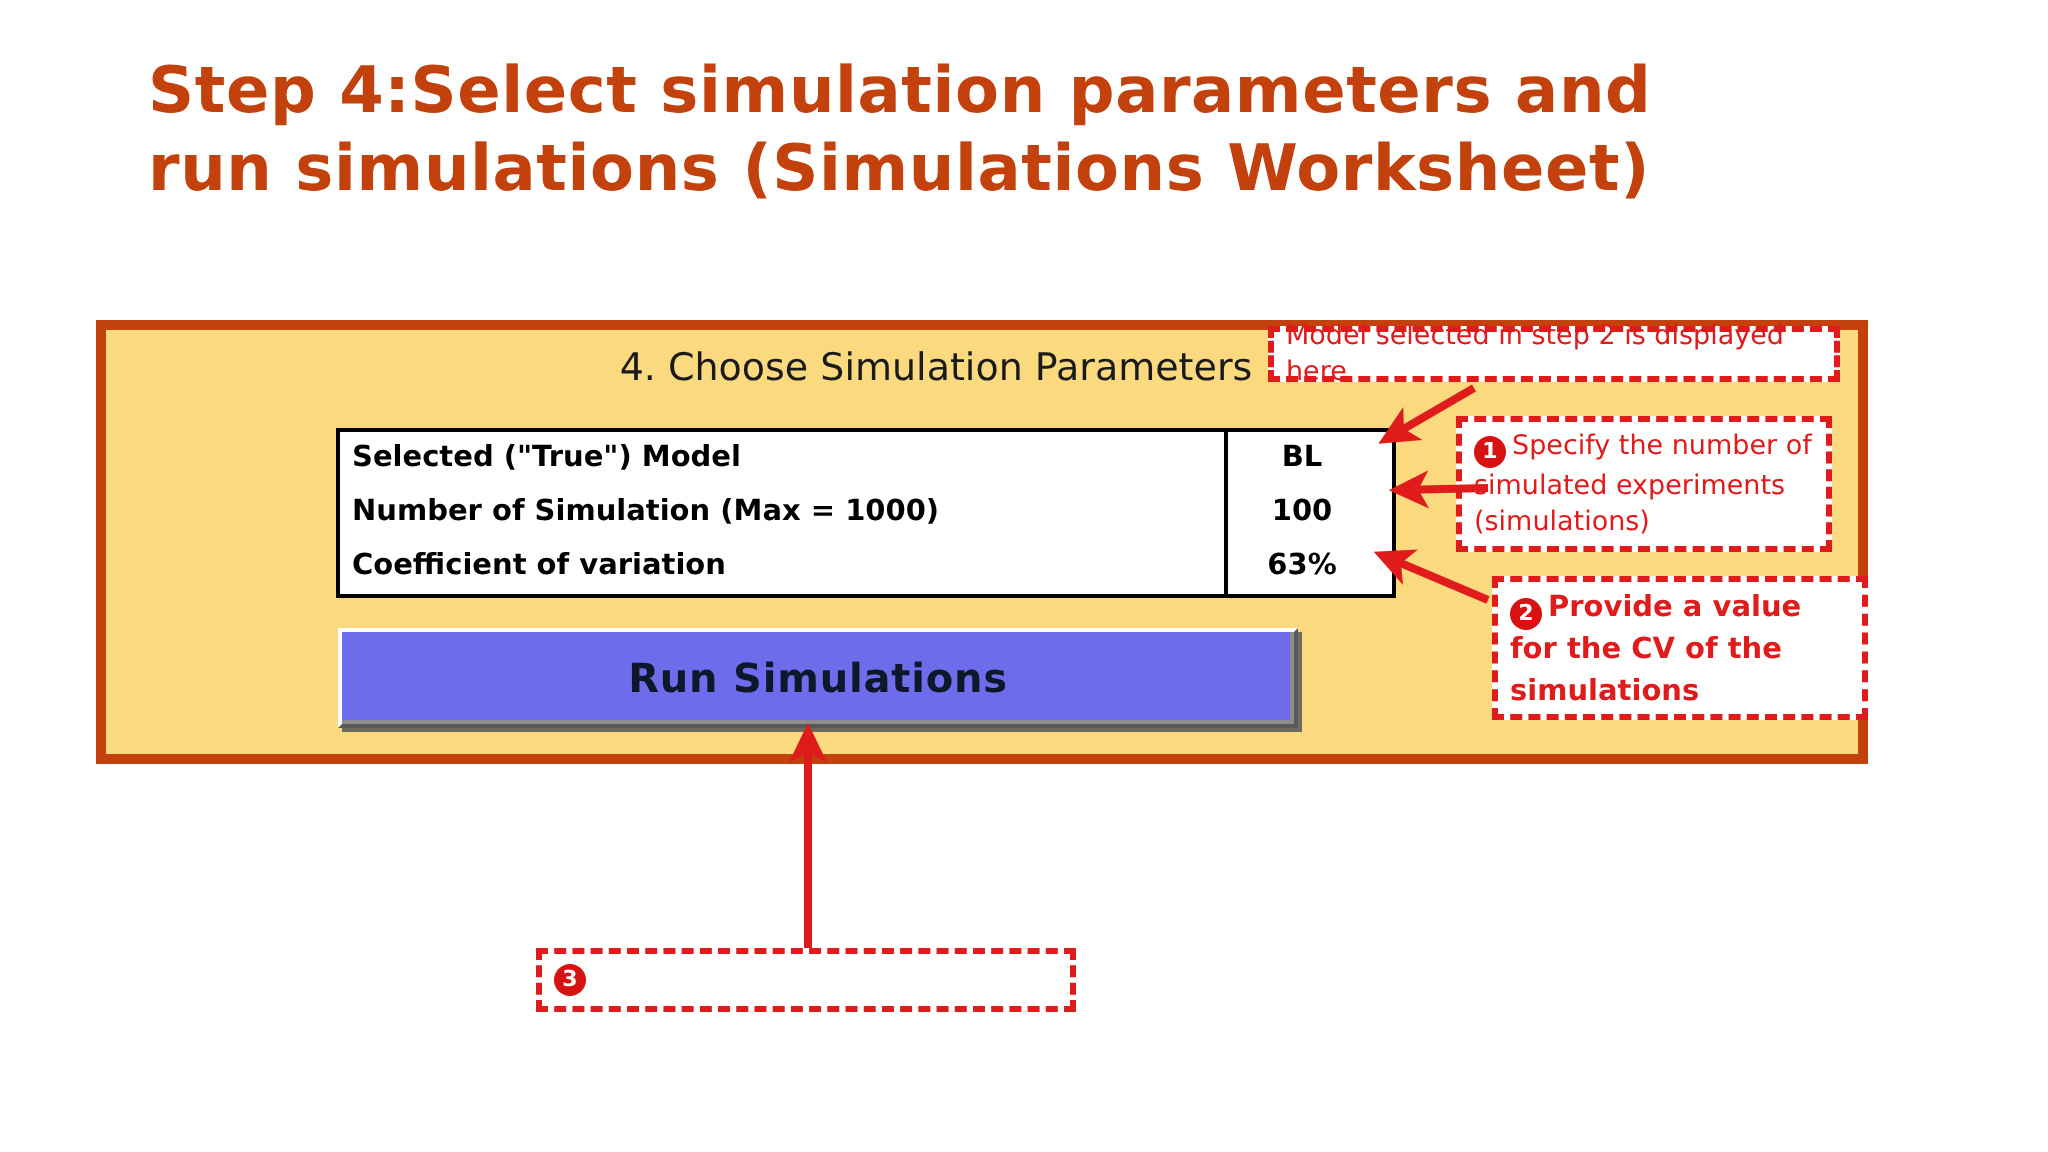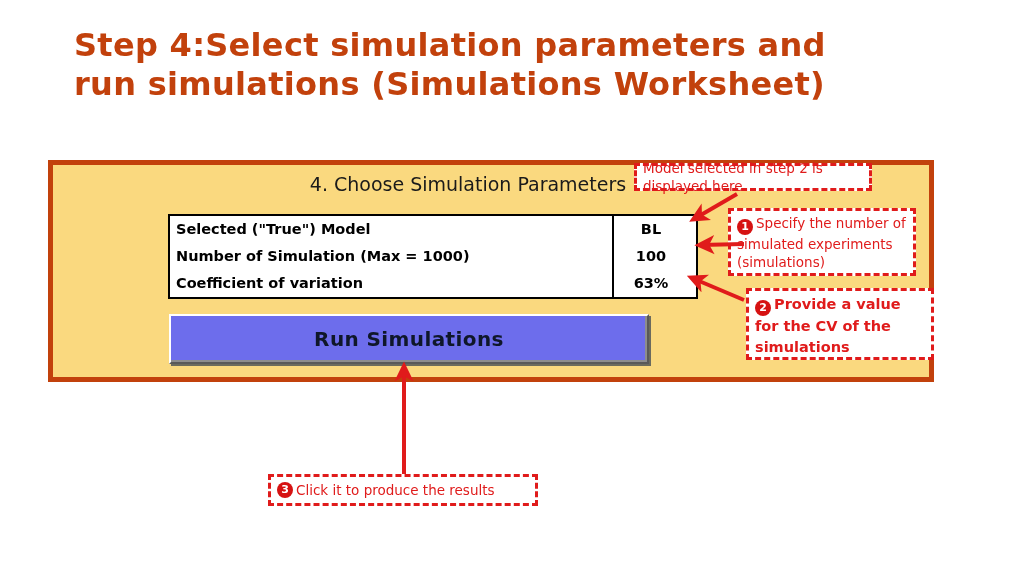--- a/index.html
+++ b/index.html
@@ -142,21 +142,21 @@
     color: #ffffff;
     font-family: "DejaVu Sans", sans-serif;
     font-weight: bold;
     font-size: 11px;
     line-height: 16px;
     text-align: center;
     vertical-align: -2px;
     margin-right: 3px;
   }
 
-  #callout-model  { left: 634px; top: 163px; width: 238px; height: 28px;
+  #callout-model  { left: 634px; top: 163px; width: 286px; height: 28px;
                     display: flex; align-items: center; }
   #callout-one    { left: 728px; top: 208px; width: 188px; height: 68px; }
   #callout-two    { left: 746px; top: 288px; width: 188px; height: 72px; }
   #callout-three  { left: 268px; top: 474px; width: 270px; height: 32px;
                     display: flex; align-items: center; }
 
   
   #arrow-layer {
     position: absolute;
     left: 0; top: 0;
@@ -204,21 +204,20 @@
 <div class="callout callout-plain" id="callout-one">
   <span class="badge">1</span><span>Specify the number of simulated experiments (simulations)</span>
 </div>
 
 <div class="callout callout-comic" id="callout-two">
   <span class="badge">2</span><span>Provide a value for the CV of the simulations</span>
 </div>
 
 <div class="callout callout-plain" id="callout-three">
   <span class="badge">3</span>
-    <span>Click it to produce the results</span>
 </div>
 
 <svg id="arrow-layer" viewBox="0 0 1024 576" xmlns="http://www.w3.org/2000/svg">
   <defs>
     <marker id="ah" markerWidth="5" markerHeight="5" refX="3.6" refY="2.5" orient="auto" markerUnits="strokeWidth">
       <path d="M5,2.5 L0,0.1 L1.3,2.5 L0,4.9 Z" fill="#E01B1B"></path>
     </marker>
   </defs>
 
   <line x1="737" y1="194" x2="694" y2="219" stroke="#E01B1B" stroke-width="4" marker-end="url(#ah)"></line>

